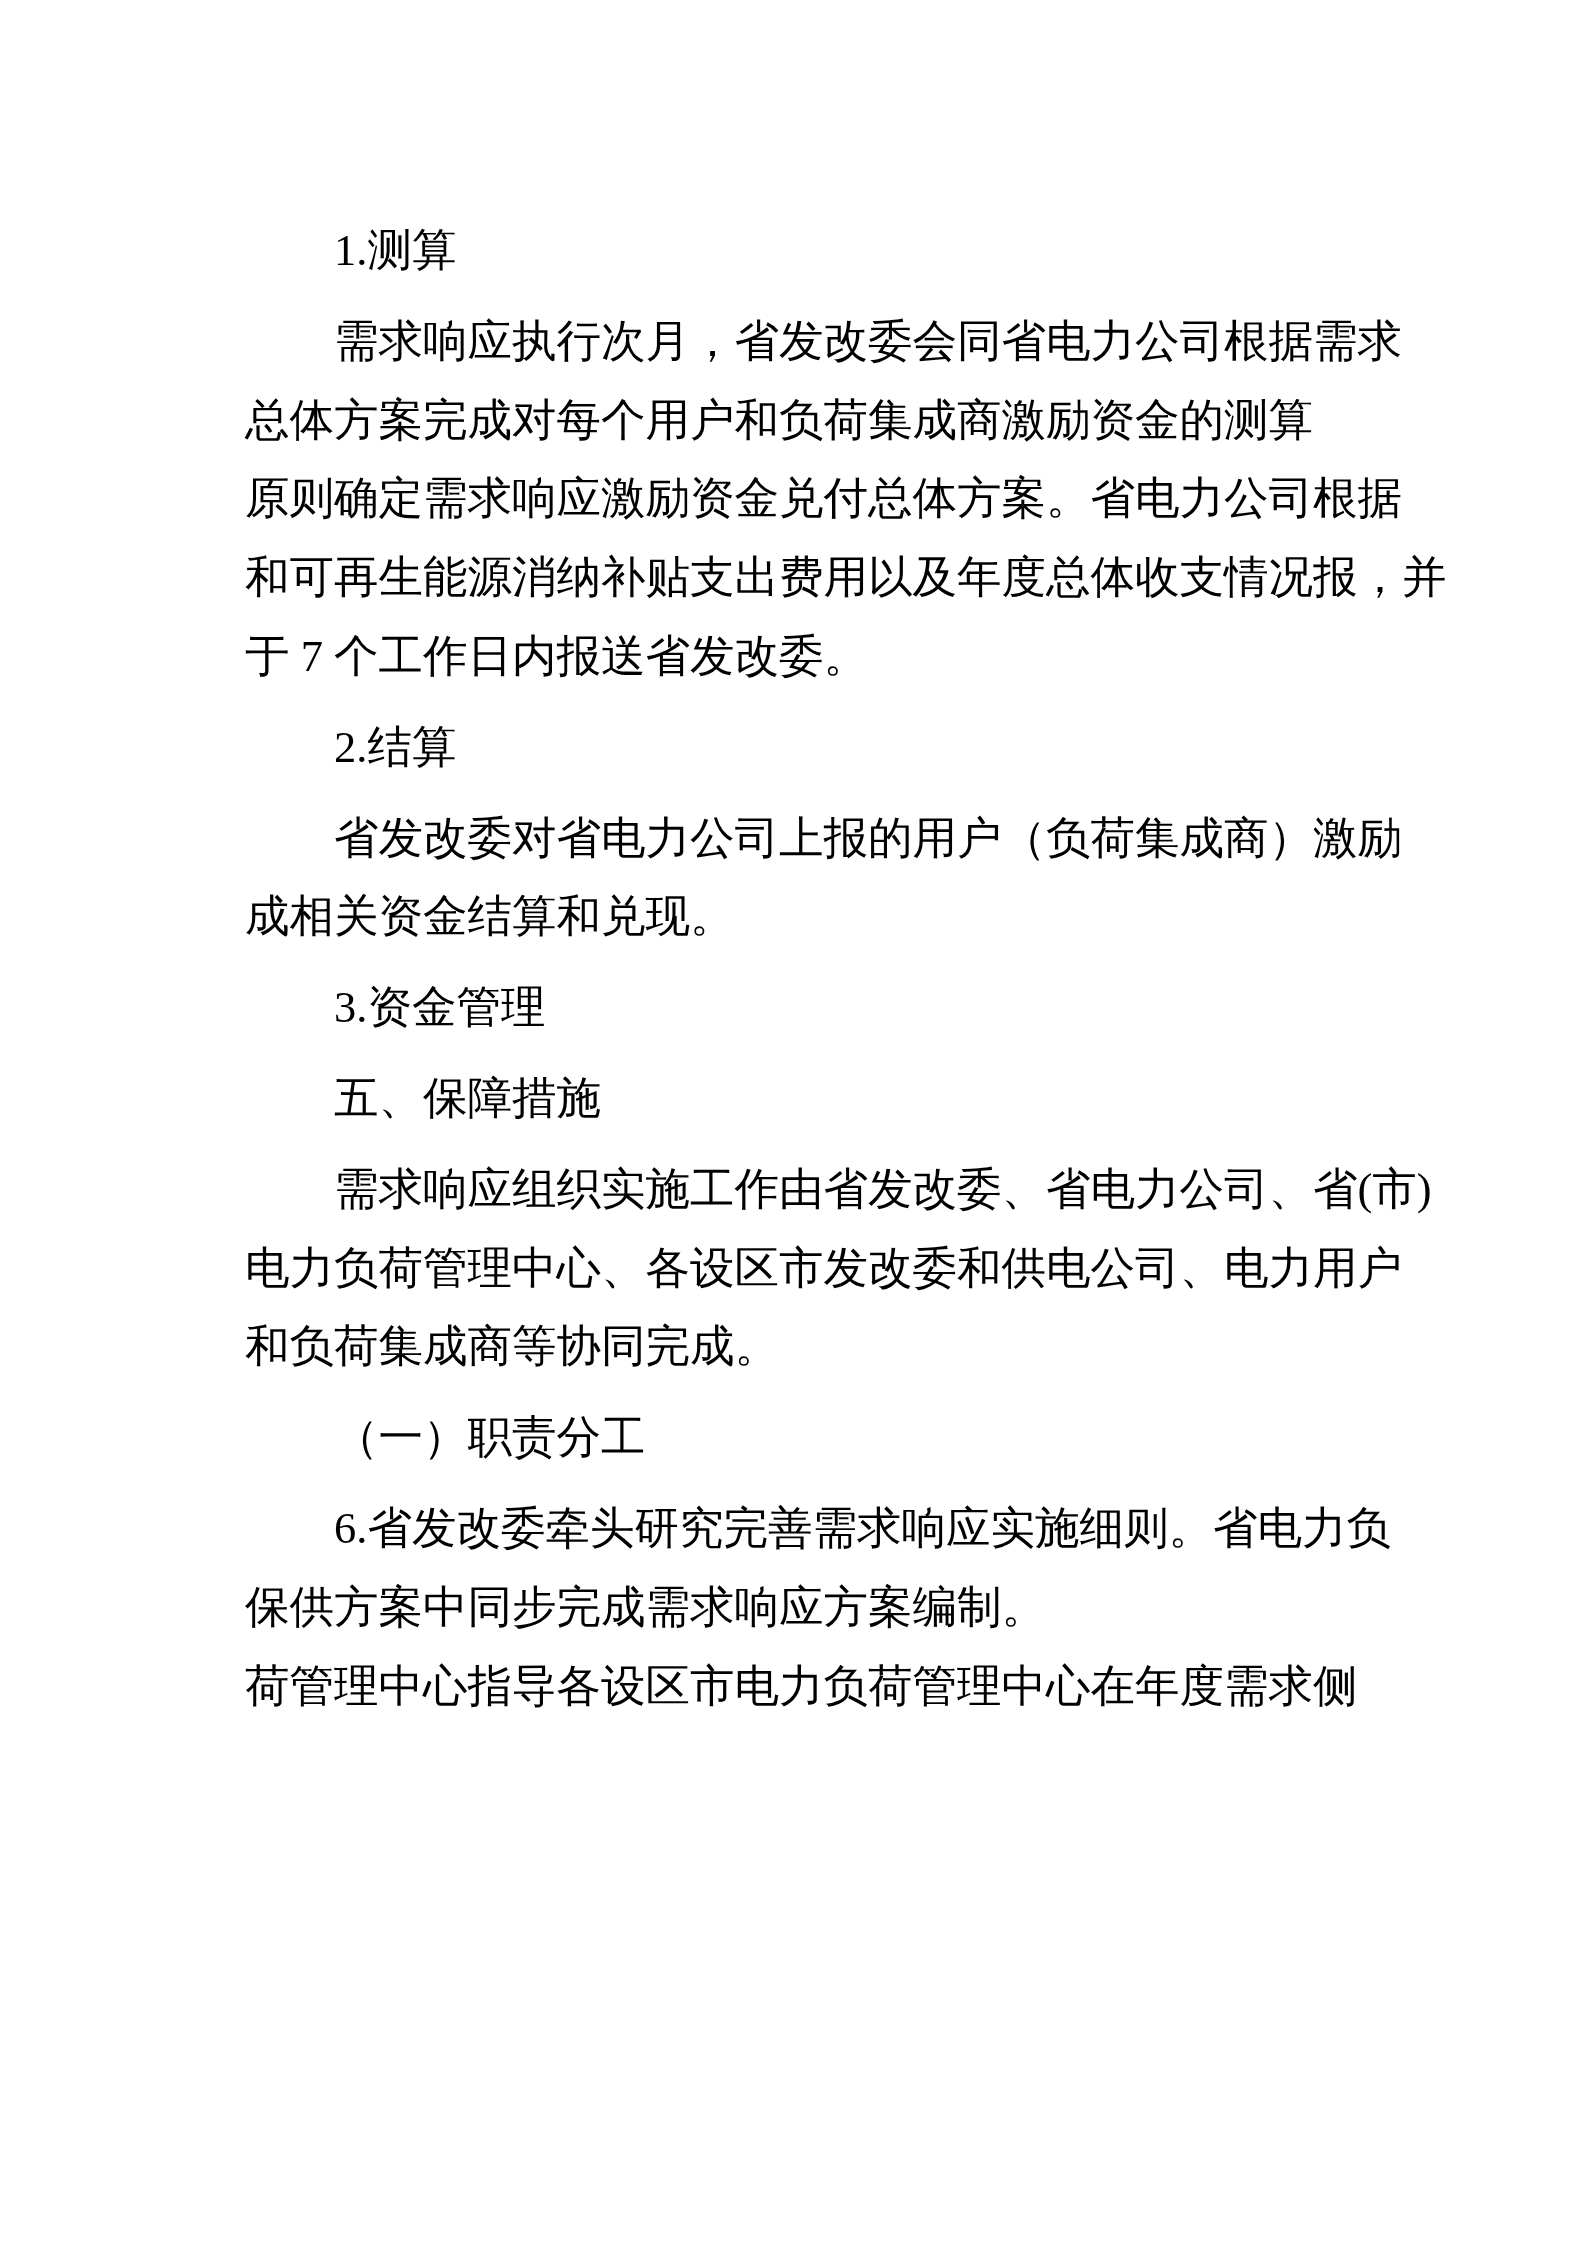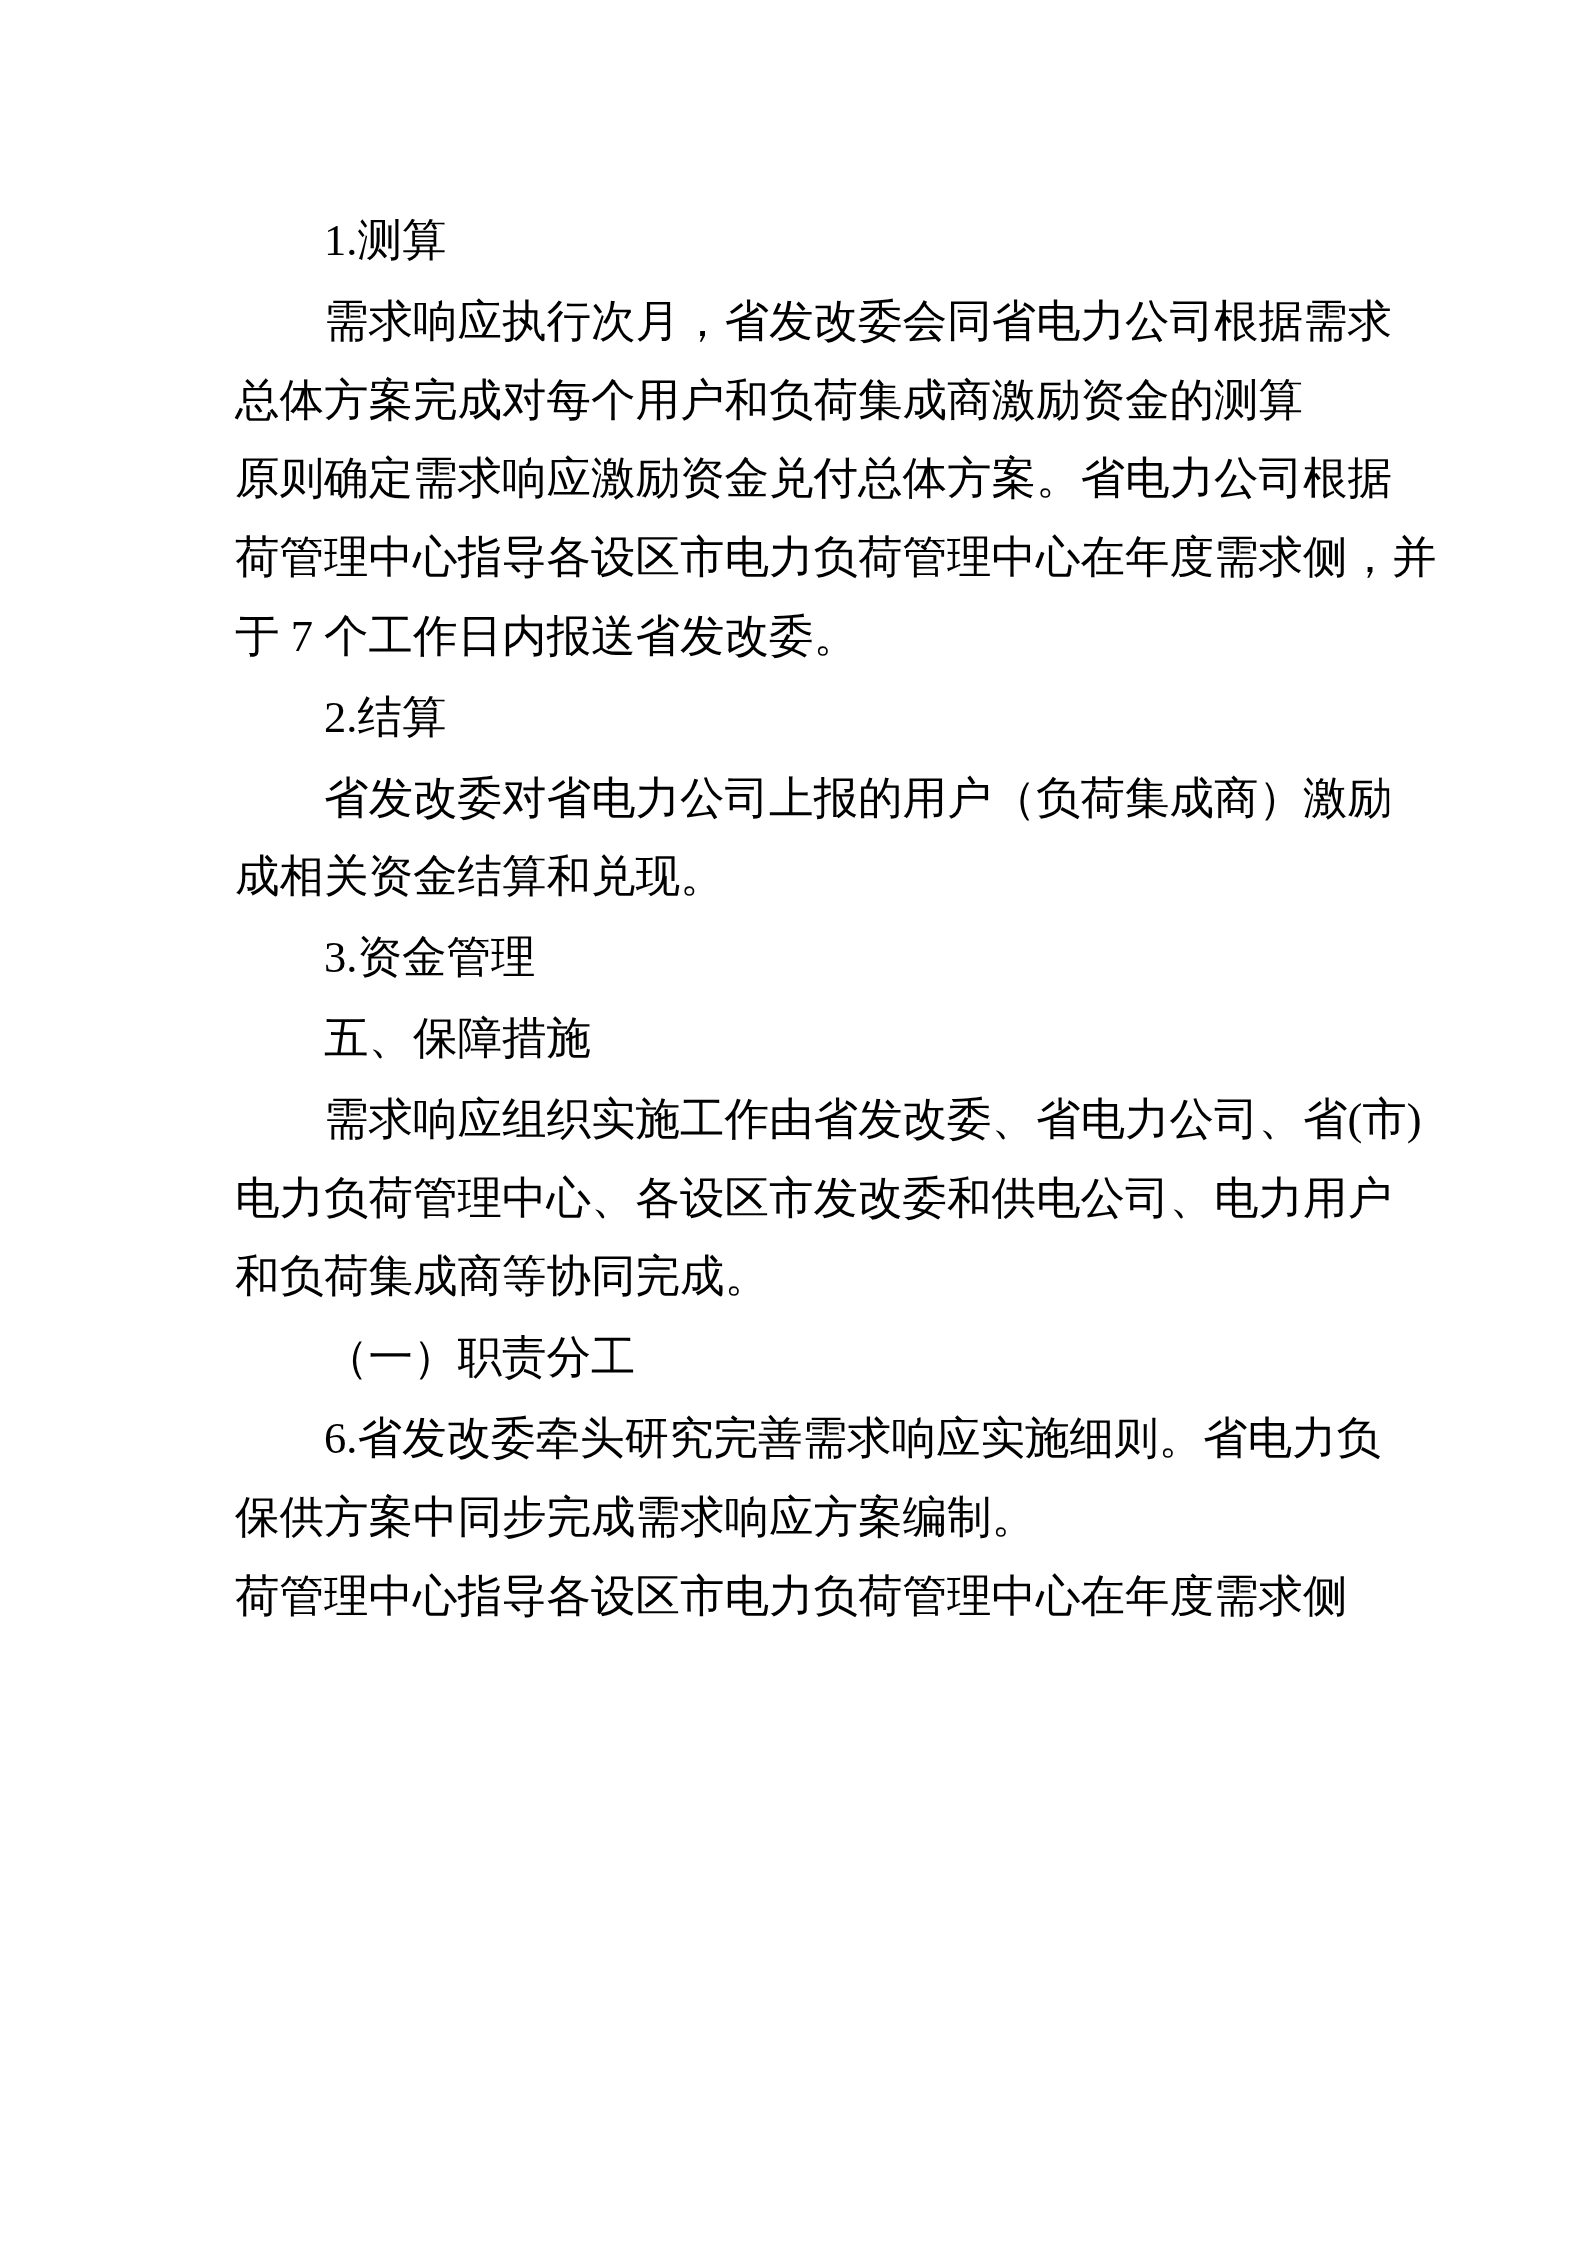--- a/index.html
+++ b/index.html
@@ -22,21 +22,21 @@
     background: #ffffff;
   }
   .text-block {
     position: absolute;
     top: 199px;
     left: 233px;
     width: 1300px;
     color: #000000;
   }
   .para {
-    margin: 2px;
+    margin: 12px;
     padding: 0;
   }
   .line {
     font-size: 44.5px;
     line-height: 78.8px;
     height: 78.8px;
     white-space: nowrap;
     color: #000000;
     font-weight: 400;
     letter-spacing: 0;
@@ -52,21 +52,21 @@
   <div class="text-block">
 
     <div class="para">
       <div class="line first-line">1.测算</div>
     </div>
 
     <div class="para">
       <div class="line first-line">需求响应执行次月，省发改委会同省电力公司根据需求</div>
       <div class="line">总体方案完成对每个用户和负荷集成商激励资金的测算</div>
       <div class="line">原则确定需求响应激励资金兑付总体方案。省电力公司根据</div>
-      <div class="line">荷管理中心指导各设区市电力负荷管理中心在年度需求侧，并</div>
+      <div class="line">和可再生能源消纳补贴支出费用以及年度总体收支情况报，并</div>
       <div class="line">于 7 个工作日内报送省发改委。</div>
     </div>
 
     <div class="para">
       <div class="line first-line">2.结算</div>
     </div>
 
     <div class="para">
       <div class="line first-line">省发改委对省电力公司上报的用户（负荷集成商）激励</div>
       <div class="line">成相关资金结算和兑现。</div>

